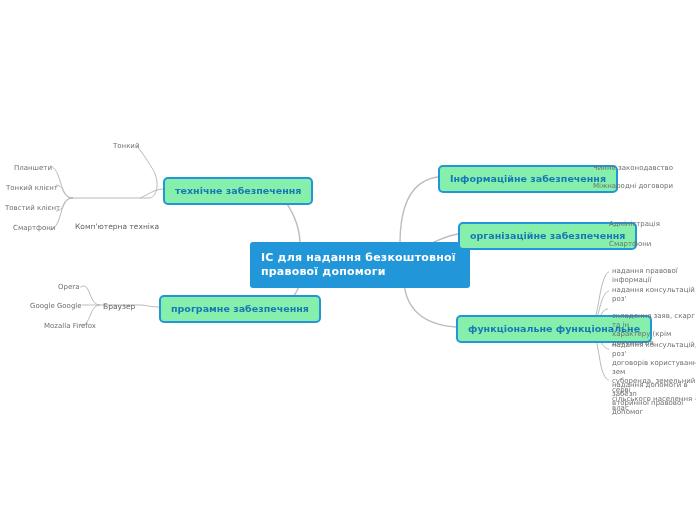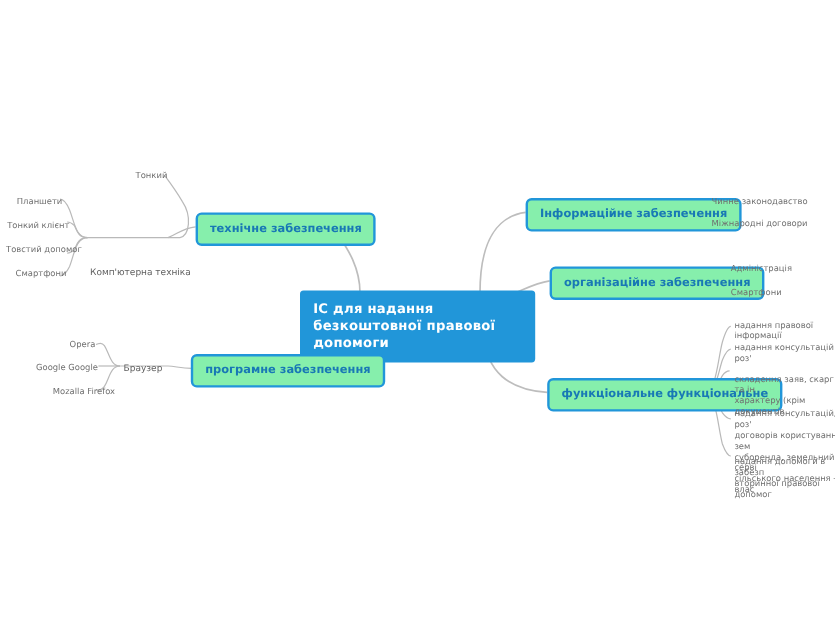--- a/index.html
+++ b/index.html
@@ -91,21 +91,21 @@
     <path d="M 587,234 C 597,234 597,228 601,225 C 603,224 605,224 607,224"></path>
     <path d="M 587,234 C 597,234 597,241 601,244 C 603,245 605,245 607,245"></path>
 
     <path d="M 587,327 C 597,327 598,300 602,285 C 605,275 607,272 609,272"></path>
     <path d="M 587,327 C 597,327 598,312 602,300 C 605,293 607,291 609,291"></path>
     <path d="M 587,327 C 597,327 599,318 602,313 C 604,310 606,309 608,309"></path>
     <path d="M 587,327 C 597,327 598,337 602,344 C 605,348 607,349 609,349"></path>
     <path d="M 587,327 C 597,327 598,355 602,370 C 605,378 607,380 609,380"></path>
   </svg>
 
-  <div class="node root" style="left:250px;top:242px;width:196px;">
+  <div class="node root" style="left:250px;top:242px;width:220px;">
     <span>ІС для надання безкоштовної правової допомоги</span>
   </div>
 
   <div class="node branch" style="left:163px;top:177px;">
     <span>технічне забезпечення</span>
   </div>
 
   <div class="node branch" style="left:159px;top:295px;">
     <span>програмне забезпечення</span>
   </div>
@@ -129,21 +129,21 @@
   <div class="node leaf" style="left:113px;top:142px;">
     <span>Тонкий</span>
   </div>
   <div class="node leaf" style="left:14px;top:164px;">
     <span>Планшети</span>
   </div>
   <div class="node leaf" style="left:6px;top:184px;">
     <span>Тонкий клієнт</span>
   </div>
   <div class="node leaf" style="left:5px;top:204px;">
-    <span>Товстий допомог</span>
+    <span>Товстий клієнт</span>
   </div>
   <div class="node leaf" style="left:13px;top:224px;">
     <span>Смартфони</span>
   </div>
 
   <div class="node leaf mid" style="left:103px;top:302px;">
     <span>Браузер</span>
   </div>
   <div class="node leaf" style="left:58px;top:283px;">
     <span>Opera</span>

